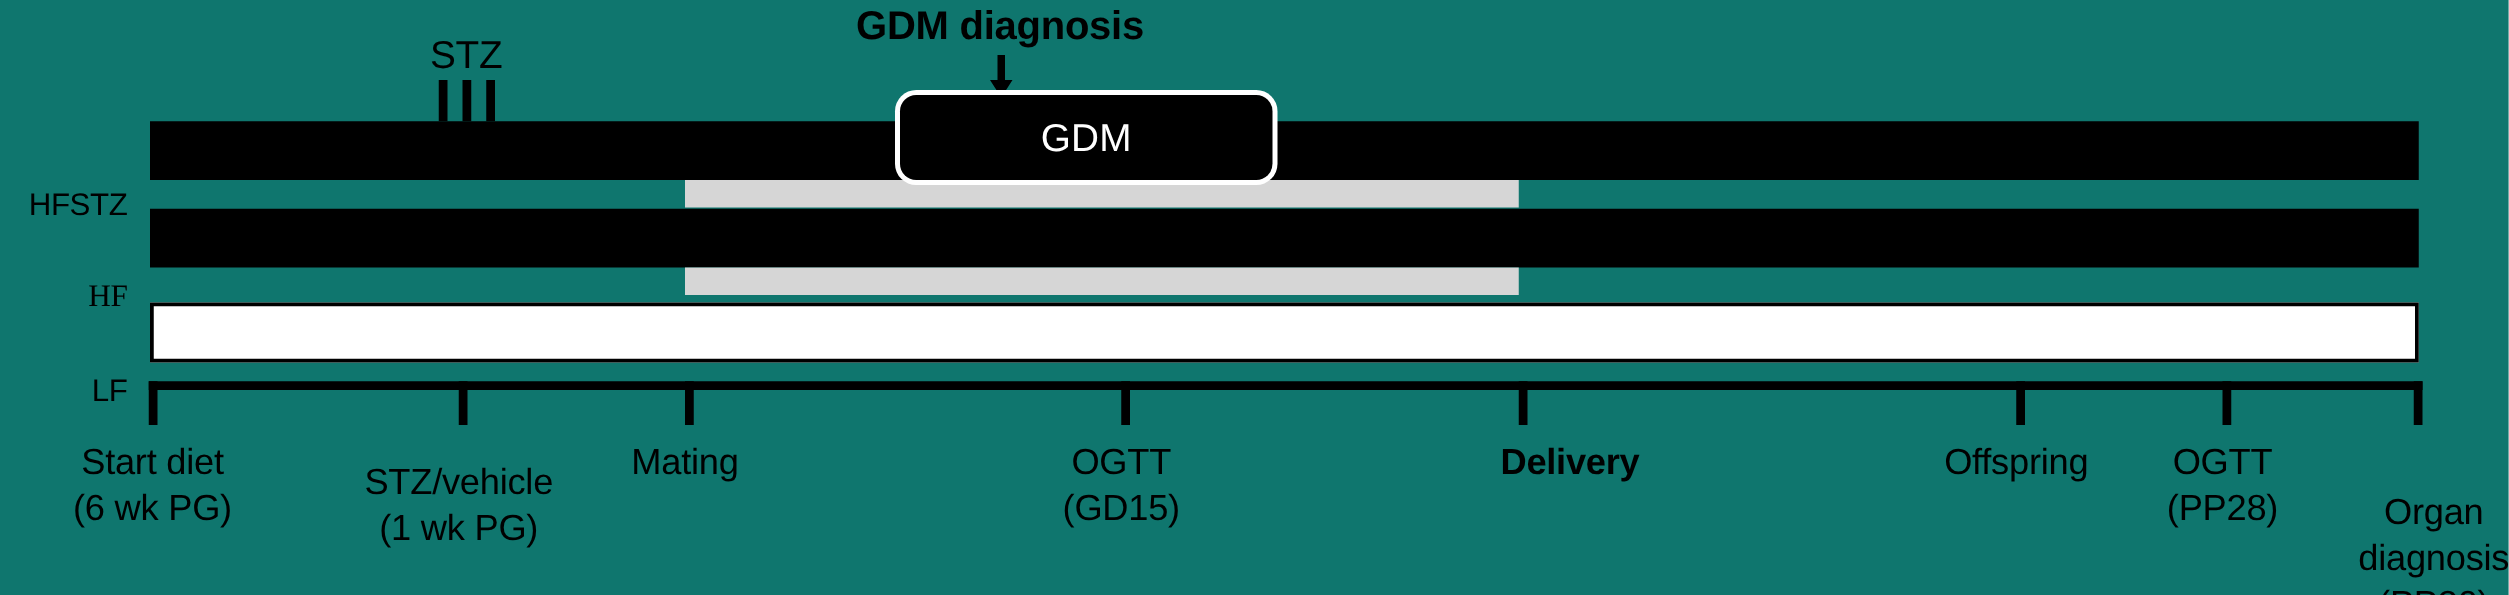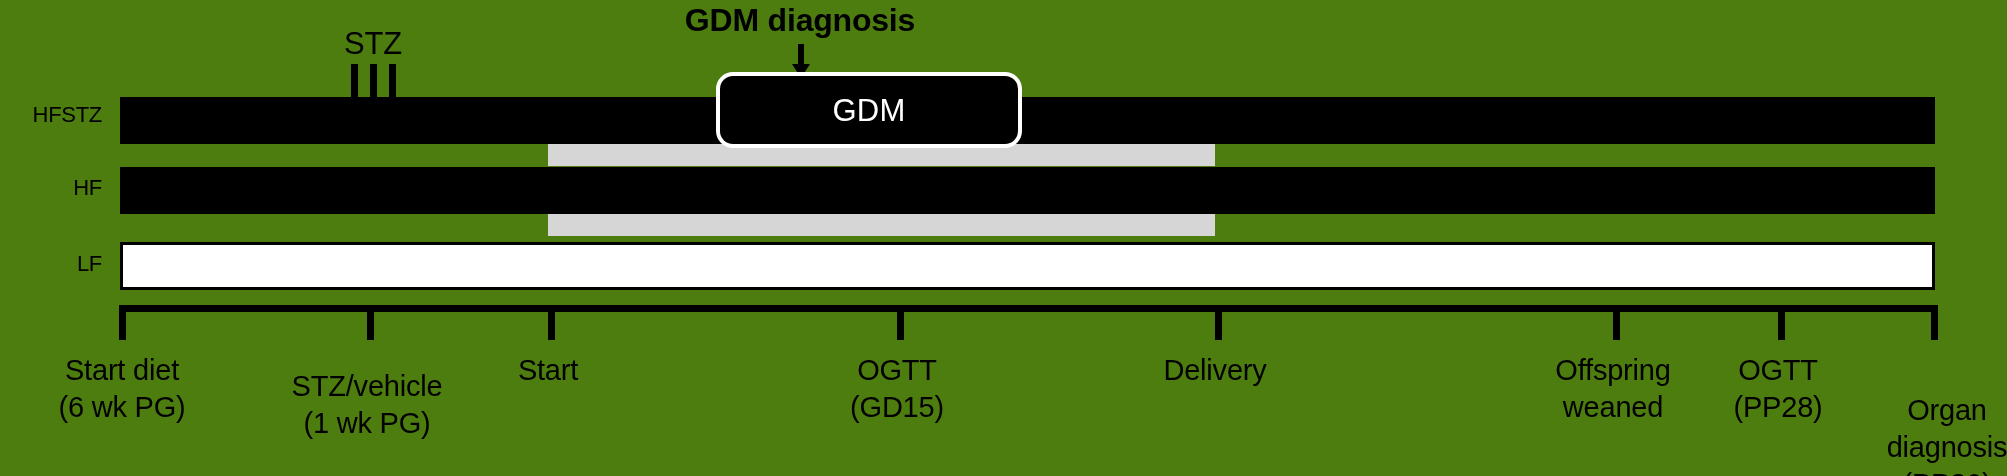--- a/index.html
+++ b/index.html
@@ -5,34 +5,35 @@
   html,body{margin:0;padding:0;background:#ffffff;}
   body{
     font-family:"Liberation Sans", sans-serif;
     color:#000000;
     -webkit-font-smoothing:antialiased;
   }
   #figure{
     position:relative;
     width:2007px;
     height:476px;
-    background:#4d7c0f;
+    background:#0f766e;
     overflow:hidden;
   }
 
   
   .row-label{
     position:absolute;
     right:0;
     text-align:right;
-    font-size:22px;
+    font-size:25px;
     line-height:1;
     letter-spacing:-0.3px;
     white-space:nowrap;
     color:#000;
+    margin-top:48px;
   }
 
   
   .bar{
     position:absolute;
     box-sizing:border-box;
   }
   .bar.filled{ background:#000000; }
   .bar.outlined{ background:#ffffff; border:3px solid #000000; }
 
@@ -131,21 +132,21 @@
 
   <div class="row-label" style="top:104px; width:100px; left:2px;">HFSTZ</div>
   <div class="bar filled" style="left:120px; top:97px; width:1815px; height:47px;"></div>
 
   <div class="gest-band" style="left:548px; top:144px; width:667px; height:22px;"></div>
 
   <div id="gdm-box" style="left:720px; top:76px; width:298px; height:68px;">
     <span class="gdm-text">GDM</span>
   </div>
 
-  <div class="row-label" style="top:177px; width:100px; left:2px;">HF</div>
+  <div class="row-label" style="top:177px; width:100px; left:2px;font-family:Liberation Serif, serif;">HF</div>
   <div class="bar filled" style="left:120px; top:167px; width:1815px; height:47px;"></div>
   <div class="gest-band" style="left:548px; top:214px; width:667px; height:22px;"></div>
 
   <div class="row-label" style="top:253px; width:100px; left:2px;">LF</div>
   <div class="bar outlined" style="left:120px; top:242px; width:1815px; height:48px;"></div>
 
   <div id="axis-line" style="left:119px; top:305px; width:1819px; height:7px;"></div>
 
   <div class="axis-tick" style="left:119px;  top:305px; height:35px;"></div>
   <div class="axis-tick" style="left:367px;  top:305px; height:35px;"></div>
@@ -160,35 +161,34 @@
     <span class="cap-line">Start diet</span>
     <span class="cap-line">(6 wk PG)</span>
   </div>
 
   <div class="tick-caption" style="left:217px; top:368px; width:300px;">
     <span class="cap-line">STZ/vehicle</span>
     <span class="cap-line">(1 wk PG)</span>
   </div>
 
   <div class="tick-caption" style="left:423px; top:352px; width:250px;">
-    <span class="cap-line">Start</span>
+    <span class="cap-line">Mating</span>
   </div>
 
   <div class="tick-caption" style="left:772px; top:352px; width:250px;">
     <span class="cap-line">OGTT</span>
     <span class="cap-line">(GD15)</span>
   </div>
 
-  <div class="tick-caption" style="left:1065px; top:352px; width:300px;">
+  <div class="tick-caption" style="left:1106px; top:352px; width:300px;font-weight:bold;">
     <span class="cap-line">Delivery</span>
   </div>
 
   <div class="tick-caption" style="left:1483px; top:352px; width:260px;">
     <span class="cap-line">Offspring</span>
-    <span class="cap-line">weaned</span>
   </div>
 
   <div class="tick-caption" style="left:1678px; top:352px; width:200px;">
     <span class="cap-line">OGTT</span>
     <span class="cap-line">(PP28)</span>
   </div>
 
   <div class="tick-caption" style="left:1852px; top:352px; width:190px;margin-top:40px;">
     <span class="cap-line">Organ</span>
     <span class="cap-line">diagnosis</span>

